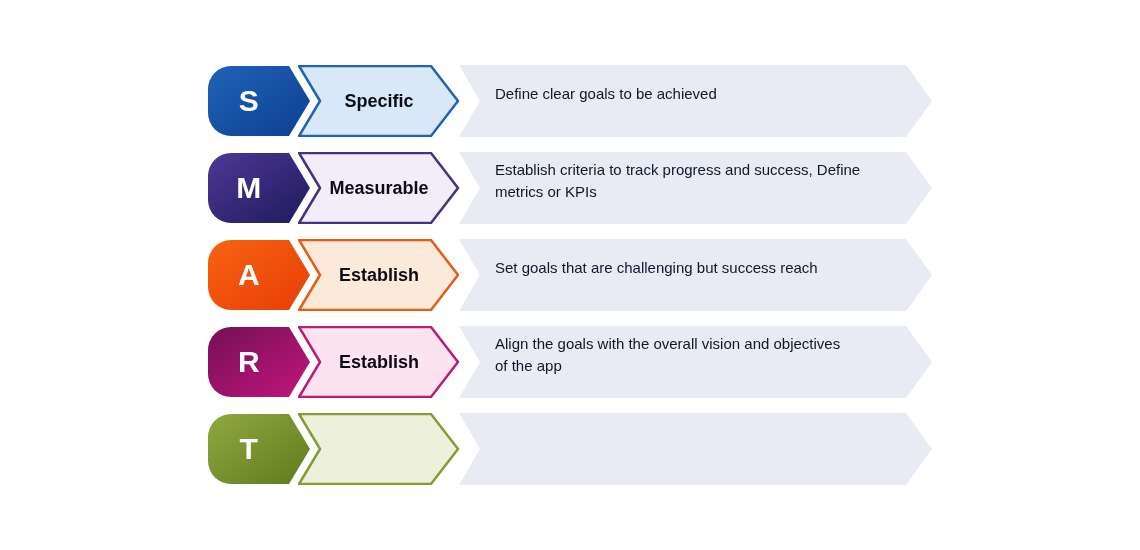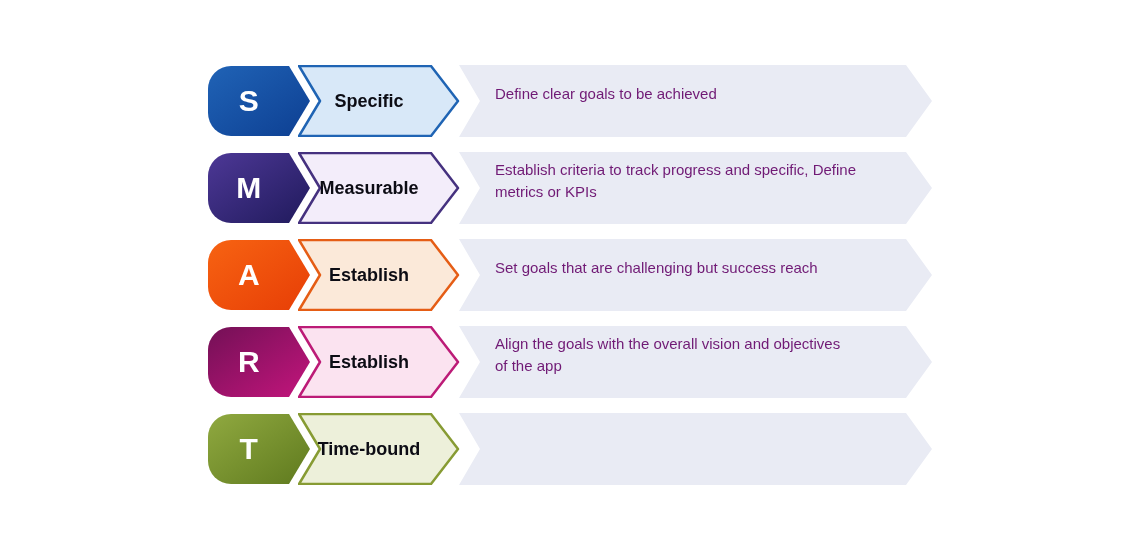--- a/index.html
+++ b/index.html
@@ -33,34 +33,34 @@
     left: 0; top: 0;
     width: 84px; height: 72px;
     display: flex; align-items: center; justify-content: center;
     color: #ffffff;
     font-size: 30px;
     font-weight: 700;
     letter-spacing: 0.5px;
   }
   .chev-label {
     position: absolute;
-    left: 77px; top: 0;
+    left: 87px; top: 0;
     width: 162px; height: 72px;
     display: flex; align-items: center; justify-content: center;
     padding-left: 8px;
     color: #0c0c14;
     font-size: 18px;
     font-weight: 700;
   }
   .bar-text {
     position: absolute;
     left: 288px; top: 0;
     height: 58px;
     display: flex; align-items: center;
-    color: #701a75;
+    color: #0f172a;
     font-size: 15px;
     font-weight: 400;
     line-height: 22px;
     white-space: pre;
   }
 </style>
 </head>
 <body>
 
 <div class="canvas">
@@ -101,21 +101,21 @@
     <svg class="chev-svg" width="162" height="72" viewBox="0 0 162 72">
       <g fill="#f3edfa">
         <polygon points="1,1 133,1 160,36 133,71 1,71 22,36" stroke-width="2.5" stroke-linejoin="round" stroke="#45317f"></polygon>
       </g>
     </svg>
     <svg class="bar-svg" width="473" height="72" viewBox="0 0 473 72">
       <polygon points="0,0 447,0 473,36 447,72 0,72 21,36" fill="#e9ebf4"></polygon>
     </svg>
     <div class="badge-letter">M</div>
     <div class="chev-label">Measurable</div>
-    <div class="bar-text">Establish criteria to track progress and specific, Define
+    <div class="bar-text">Establish criteria to track progress and success, Define
 metrics or KPIs</div>
   </div>
 
   <div class="row row-2">
     <svg class="badge-svg" width="104" height="72" viewBox="0 0 104 72">
       <defs>
         <linearGradient id="grad2" x1="0" y1="0" x2="1" y2="1">
           <stop offset="0" stop-color="#f76312"></stop>
           <stop offset="1" stop-color="#e73e06"></stop>
         </linearGradient>
@@ -171,16 +171,15 @@
     </svg>
     <svg class="chev-svg" width="162" height="72" viewBox="0 0 162 72">
       <g fill="#edf0da">
         <polygon points="1,1 133,1 160,36 133,71 1,71 22,36" stroke-width="2.5" stroke-linejoin="round" stroke="#879b33"></polygon>
       </g>
     </svg>
     <svg class="bar-svg" width="473" height="72" viewBox="0 0 473 72">
       <polygon points="0,0 447,0 473,36 447,72 0,72 21,36" fill="#e9ebf4"></polygon>
     </svg>
     <div class="badge-letter">T</div>
-    <div class="chev-label">Time-bound</div>
   </div>
 
 </div>
 
 </body></html>

